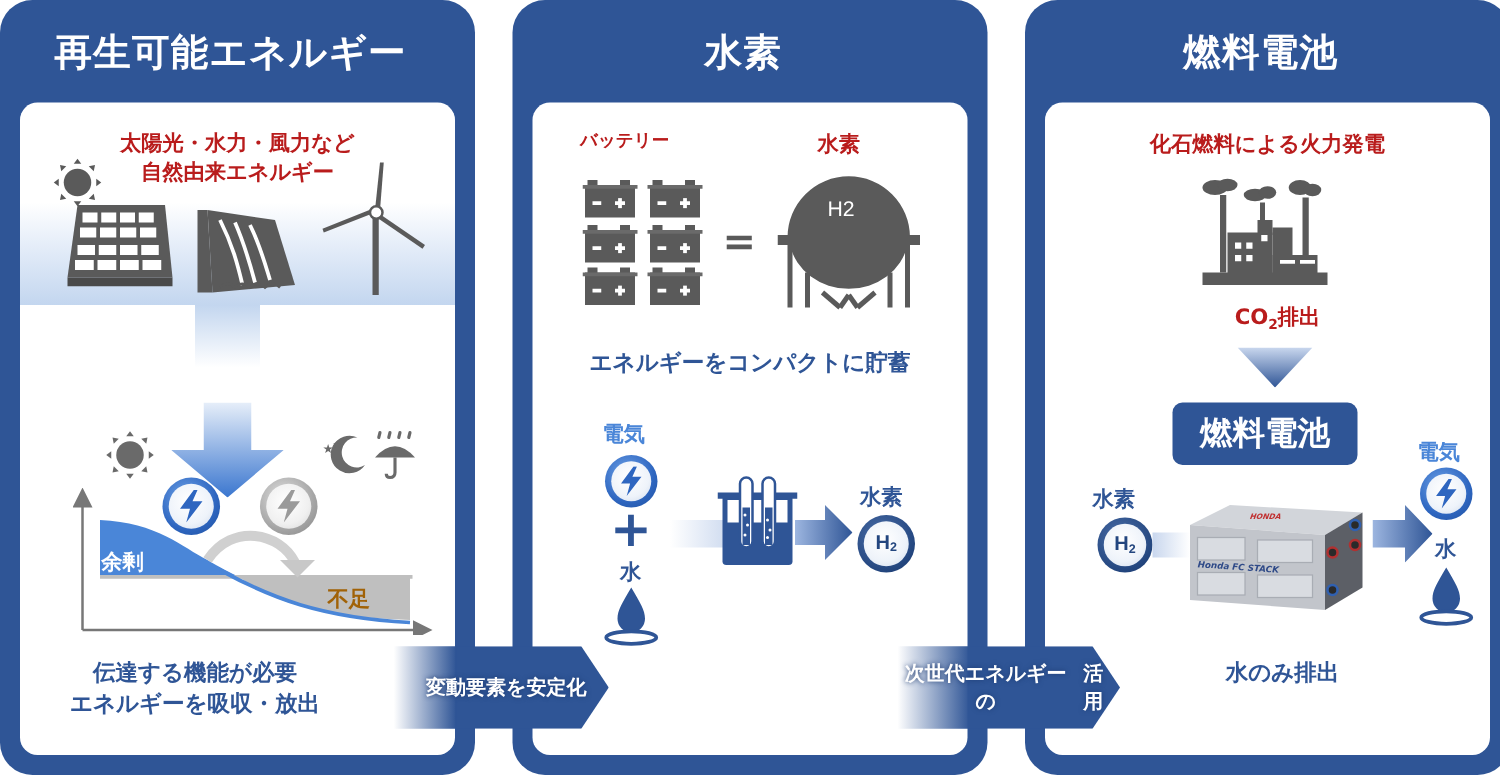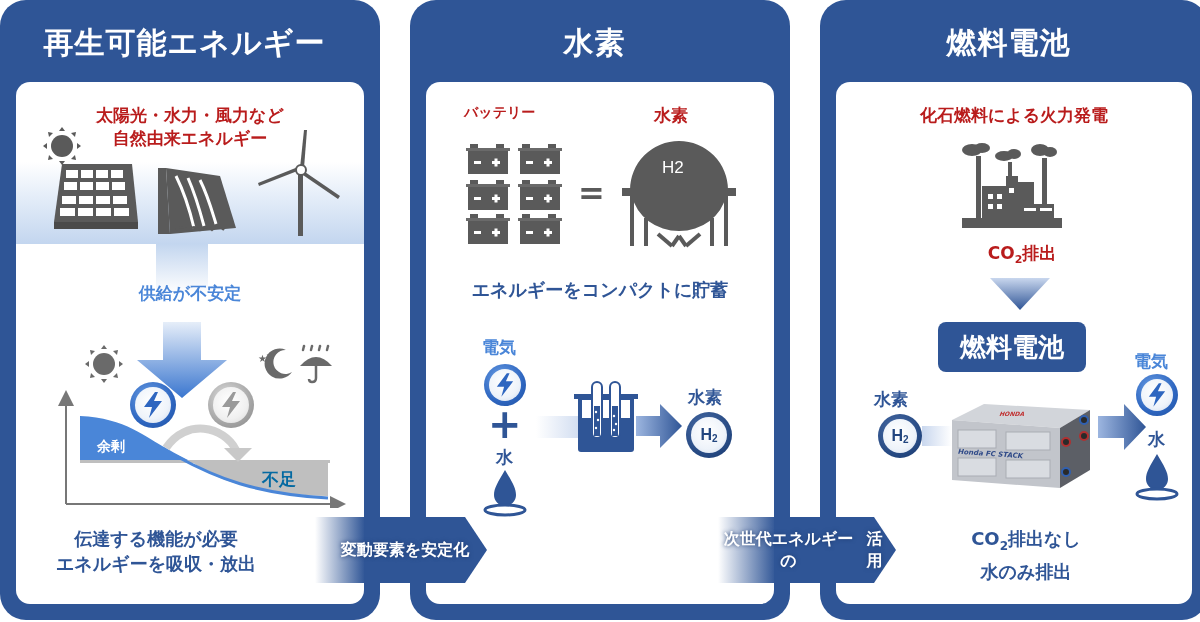--- a/index.html
+++ b/index.html
@@ -110,21 +110,20 @@
       <rect x="42" y="42" width="5" height="66" fill="#5a5a5a"></rect>
       <polygon points="44,40 48,2 51,2 48,40" fill="#5a5a5a"></polygon>
       <polygon points="44,42 3,58 2,55 42,39" fill="#5a5a5a"></polygon>
       <polygon points="46,42 84,68 82,71 44,45" fill="#5a5a5a"></polygon>
       <circle cx="45" cy="42" r="5" fill="#ffffff" stroke="#5a5a5a" stroke-width="2"></circle>
     </svg>
 
     <div class="down-stem"></div>
 
     <div class="abs center txt-light" style="left:0;right:0;top:200px;font-size:17px;line-height:23px;">
-      <div>供給が不安定</div>
     </div>
 
     <svg class="big-down-arrow" viewBox="0 0 90 76">
       <defs>
           <linearGradient id="gd1" x1="0" y1="0" x2="0" y2="1">
             <stop offset="0" stop-color="#e6eef9"></stop>
             <stop offset="1" stop-color="#3a76cf"></stop>
           </linearGradient>
         </defs>
       <polygon points="26,0 64,0 64,38 90,38 45,76 0,38 26,38" fill="url(#gd1)"></polygon>
@@ -167,22 +166,22 @@
       </defs>
       <line x1="10" y1="126" x2="10" y2="20" stroke="#777" stroke-width="2" marker-end="url(#ah)"></line>
       <line x1="10" y1="126" x2="282" y2="126" stroke="#777" stroke-width="2" marker-end="url(#ah)"></line>
       <path d="M24,76 L24,38 C70,40 90,60 110,70 C120,76 128,80 136,84 L24,84 Z" fill="#4a86d8"></path>
       <rect x="24" y="82" width="250" height="3" fill="#bfbfbf"></rect>
       <path d="M136,84 L272,84 L272,118 C220,116 170,110 136,84 Z" fill="#bfbfbf"></path>
       <path d="M120,78 C160,100 200,116 272,120" stroke="#4a86d8" stroke-width="3" fill="none"></path>
       <path d="M110,70 C130,40 168,48 180,72" stroke="#d0d0d0" stroke-width="8" fill="none"></path>
       <polygon points="168,70 196,70 182,84" fill="#c8c8c8"></polygon>
     </svg>
-    <div class="abs" style="left:65px;top:356px;color:#fff;font-weight:bold;font-size:14px;margin-left:16px;">余剰</div>
-    <div class="abs" style="left:246px;top:386px;color:#0369a1;font-weight:bold;font-size:17px;">不足</div>
+    <div class="abs" style="left:65px;top:356px;color:#fff;font-weight:bold;font-size:17px;">余剰</div>
+    <div class="abs" style="left:246px;top:386px;color:#a16207;font-weight:bold;font-size:17px;">不足</div>
 
     <div class="orb orb-blue" style="left:114px;top:300px;width:46px;height:46px;">
       <div class="core">
           <svg width="22" height="26" viewBox="0 0 22 26">
             <polygon points="13,0 2,15 10,15 7,26 20,9 12,9 16,0" fill="#2e66c0"></polygon>
           </svg>
         </div>
     </div>
     <div class="orb orb-gray" style="left:192px;top:300px;width:46px;height:46px;">
       <div class="core" style="background:radial-gradient(circle at 45% 40%,#fff 0%,#f0f0f0 60%,#d6d6d6 100%);">
@@ -392,21 +391,20 @@
           </svg>
         </div>
     </div>
     <div class="abs txt-blue" style="left:312px;top:346px;font-size:17px;">水</div>
     <svg class="abs" style="left:298px;top:370px;" width="46" height="50" viewBox="0 0 46 50">
       <path d="M23,2 C16,14 12,20 12,27 a11,11 0 0,0 22,0 C34,20 30,14 23,2 Z" fill="#2f5596"></path>
       <ellipse cx="23" cy="42" rx="20" ry="5" stroke="#2f5596" stroke-width="3" fill="none"></ellipse>
     </svg>
 
     <div class="abs center txt-blue" style="left:70px;width:240px;top:444px;font-size:18px;line-height:25px;">
-      <div><span>CO</span><sub style="font-size:12px;">2</sub><span>排出なし</span></div>
       <div>水のみ排出</div>
     </div>
   </div>
 </div>
 
 <div class="connector" style="left:315px;width:172px;">
   <div class="fade" style="width:50px;background:linear-gradient(to right,rgba(47,85,150,0),#2f5596);"></div>
   <svg class="body" style="left:50px;" width="122" height="66" viewBox="0 0 122 66">
       <polygon points="0,0 100,0 122,33 100,66 0,66" fill="#2f5596"></polygon>
     </svg>

